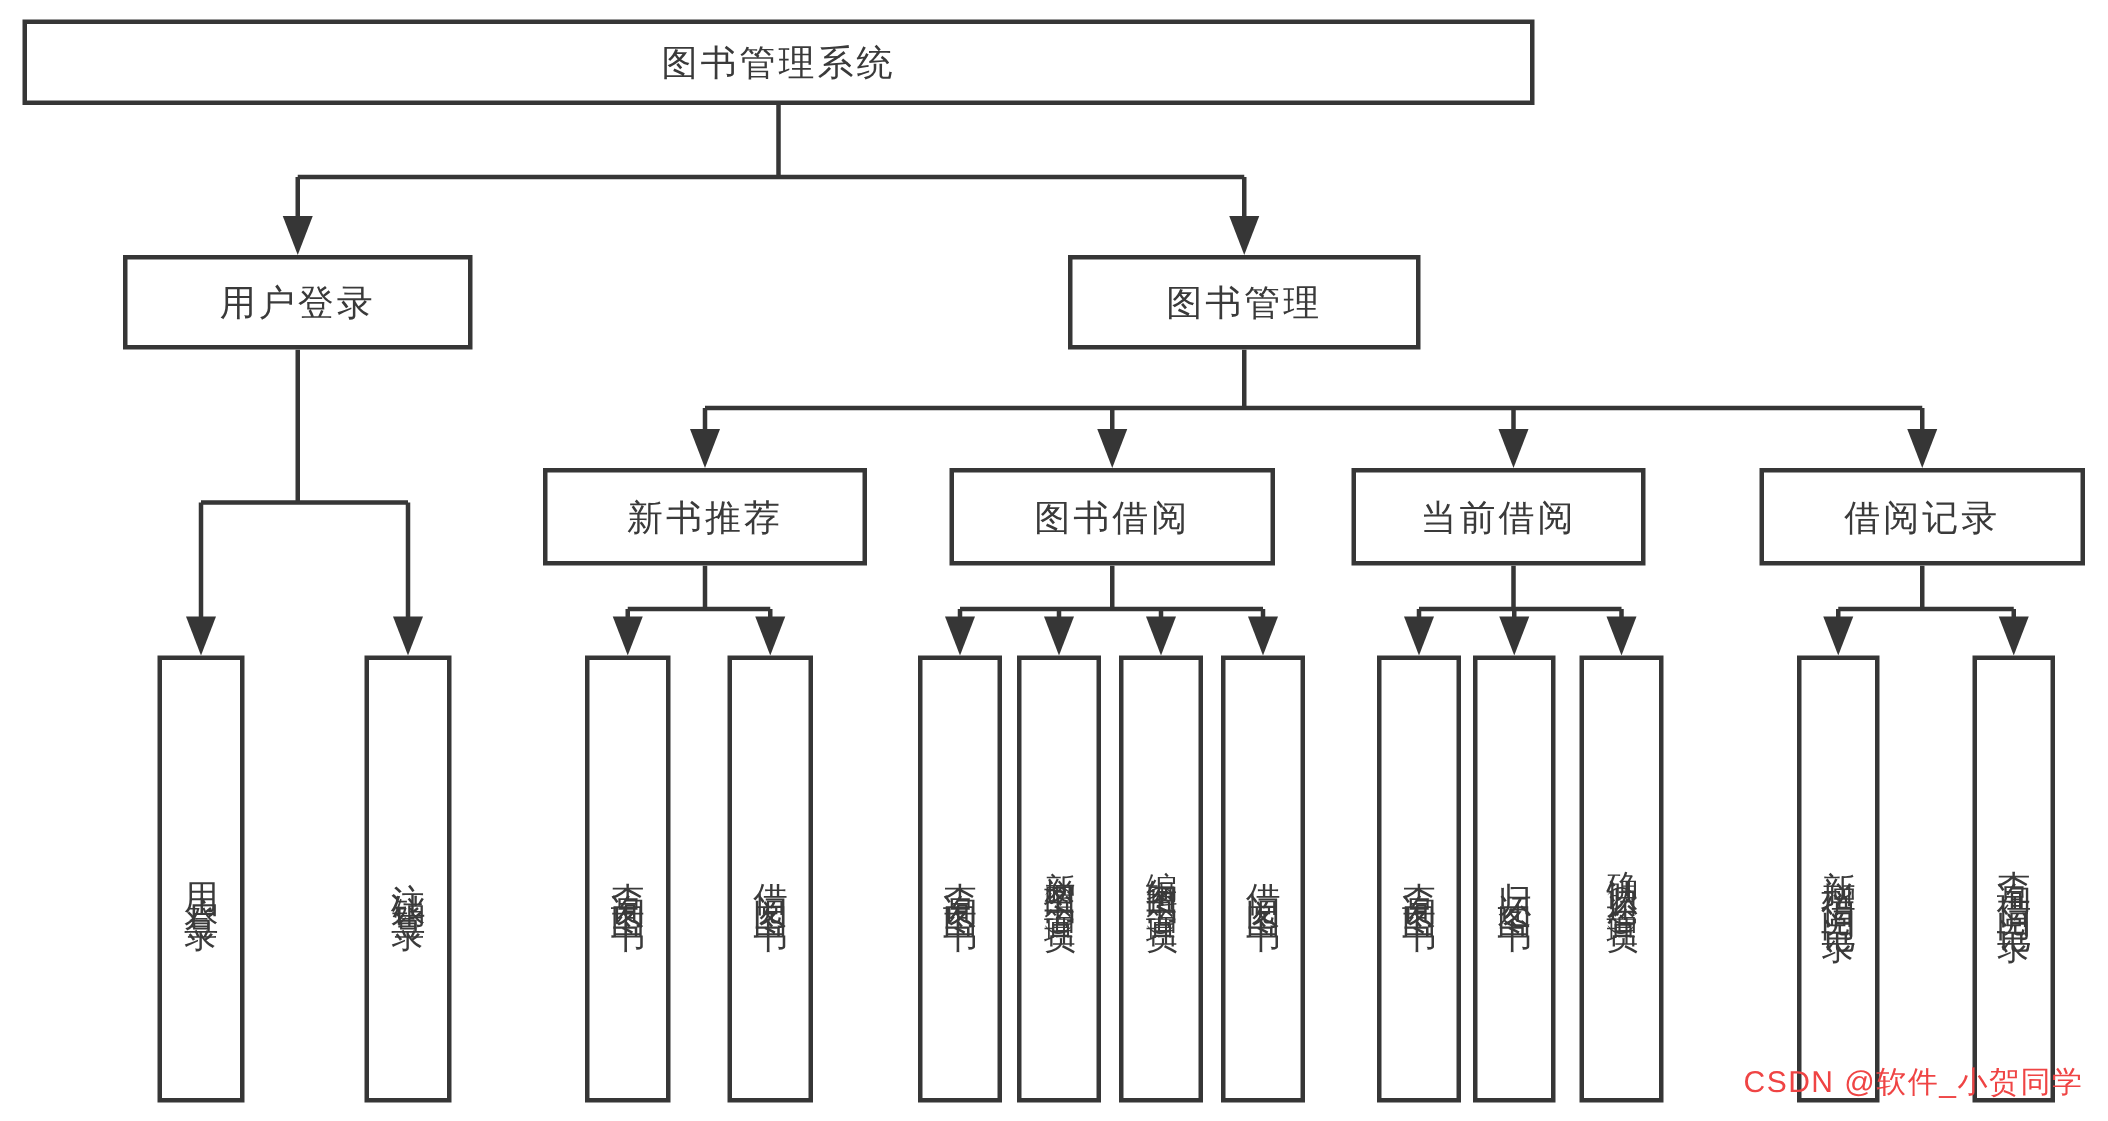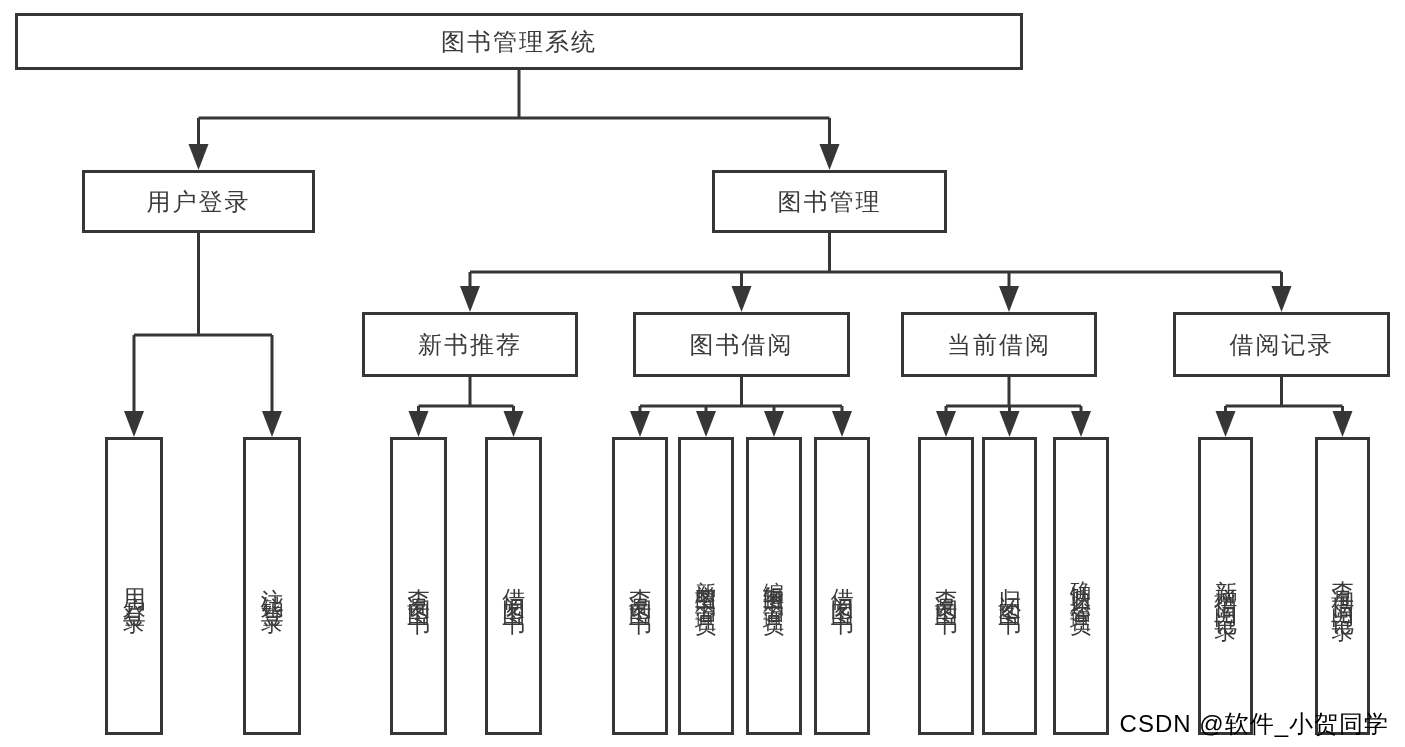--- a/index.html
+++ b/index.html
@@ -36,23 +36,23 @@
     line-height: 1.1;
   }
   .vbox.sm .vtext {
     font-size: 21px;
     letter-spacing: 5px;
   }
   .watermark {
     position: absolute;
     right: 16px;
     top: 708px;
-    font-size: 24px;
+    font-size: 20px;
     letter-spacing: 1px;
-    color: #000000;
+    color: #ef4444;
     white-space: nowrap;
     z-index: 5;
   }
 </style>
 </head>
 <body>
 
 <div class="stage">
 
   <svg class="wires" width="1405" height="747" viewBox="0 0 1405 747">

